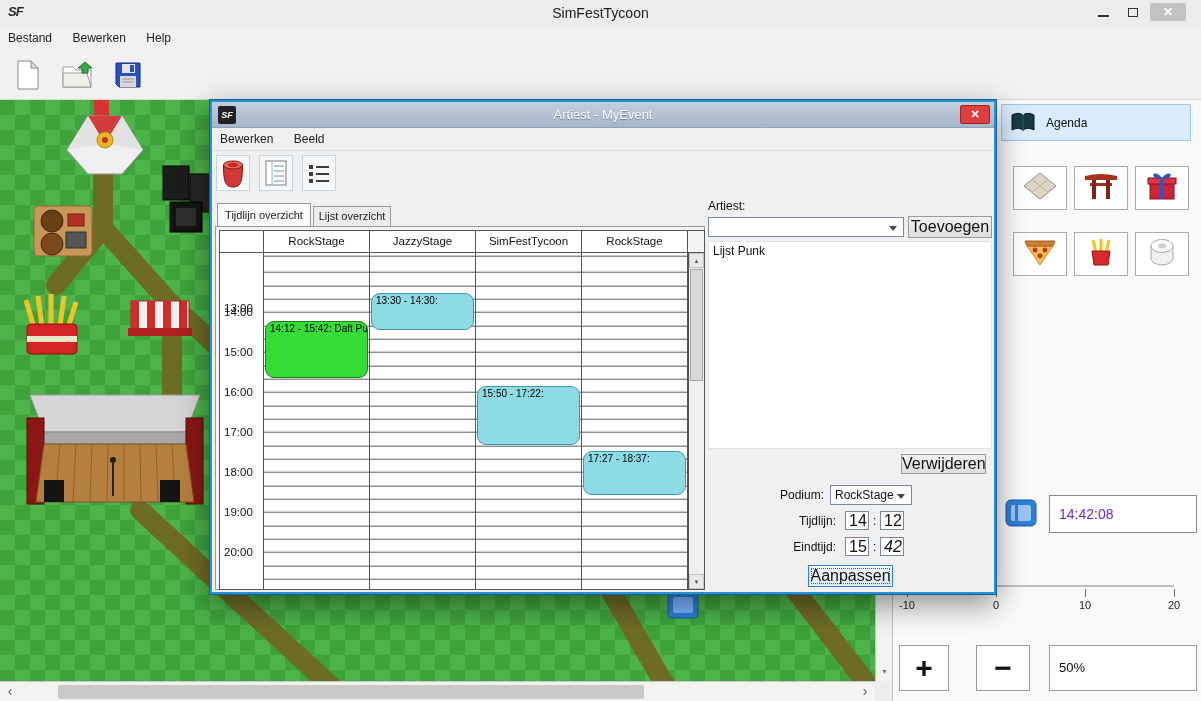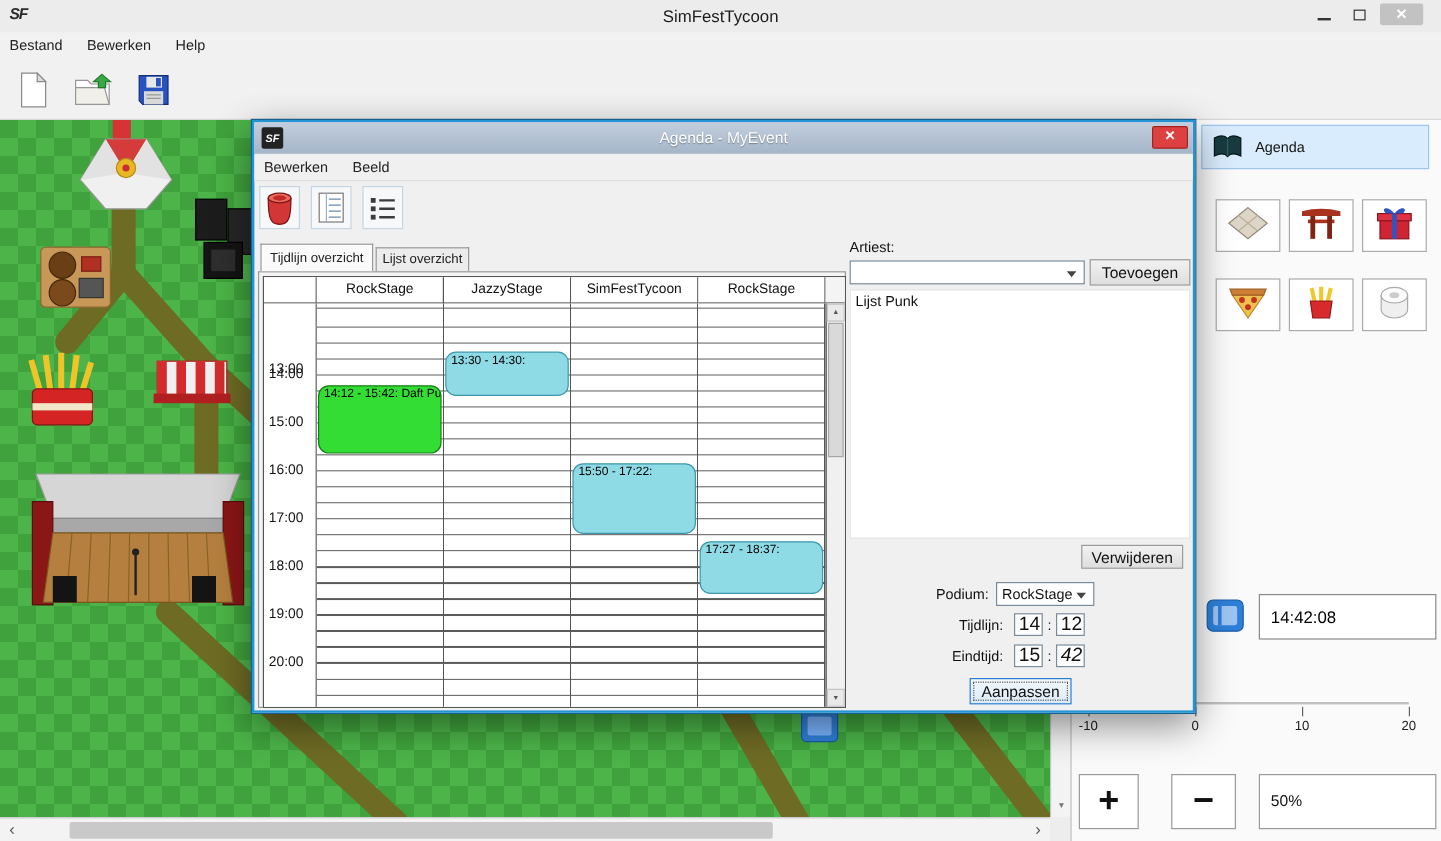--- a/index.html
+++ b/index.html
@@ -36,21 +36,21 @@
   .scroll-corner{position:absolute;left:875px;top:681px;width:17px;height:20px;background:#ededed}
 
   
   .side-panel{position:absolute;left:892px;top:100px;width:309px;height:601px;background:#fafafa;border-left:1px solid #bdbdbd;z-index:1}
   .agenda-row{position:absolute;left:108px;top:4px;width:190px;height:37px;background:var(--agenda-highlight,#d9ecfd);border:1px solid #9fc6ec;display:flex;align-items:center}
   .agenda-row .book{margin-left:8px;display:flex}
   .agenda-row .agenda-text{margin-left:10px;font-size:12px;color:#111}
   .shop-grid{position:absolute;left:120px;top:66px;width:186px;display:flex;flex-wrap:wrap;column-gap:7px;row-gap:22px}
   .shop-cell{width:54px;height:44px;background:#fff;border:1px solid #ababab;display:flex;align-items:center;justify-content:center}
   .clock-icon{position:absolute;left:110px;top:397px;width:36px;height:32px;display:flex;align-items:center;justify-content:center}
-  .clock-box{position:absolute;left:156px;top:395px;width:148px;height:38px;background:#fff;border:1px solid #8a8a8a;font-size:14px;line-height:36px;padding-left:9px;color:#000000}
+  .clock-box{position:absolute;left:156px;top:395px;width:148px;height:38px;background:#fff;border:1px solid #8a8a8a;font-size:14px;line-height:36px;padding-left:9px;color:#6d28d9}
   .slider{position:absolute;left:14px;top:484px;width:268px;height:32px}
   .slider-track{position:absolute;left:0;top:1px;width:267px;height:2px;background:#bfbfbf}
   .tick{position:absolute;top:5px;width:1px;height:8px;background:#666}
   .tick-label{position:absolute;top:15px;width:28px;text-align:center;font-size:11px;color:#222}
   .zoom-btn{position:absolute;background:#fff;border:1px solid #9a9a9a;font-size:30px;font-weight:bold;color:#111;line-height:40px;text-align:center;font-family:"Liberation Sans",sans-serif}
   .zoom-btn.plus{left:6px;top:545px;width:50px;height:46px}
   .zoom-btn.minus{left:83px;top:545px;width:54px;height:46px}
   .zoom-box{position:absolute;left:156px;top:545px;width:148px;height:46px;background:#fff;border:1px solid #9a9a9a;font-size:13px;line-height:44px;padding-left:9px;color:#111}
 
   
@@ -86,21 +86,21 @@
   .ss-arrow{position:absolute;left:0;width:15px;height:15px;background:#e9e9e9;border:1px solid #c4c4c4;font-size:6px;color:#555;text-align:center;line-height:14px}
   .ss-arrow.up{top:0}
   .ss-arrow.down{bottom:0}
   .ss-thumb{position:absolute;left:1px;top:16px;width:13px;height:112px;background:#d9d9d9;border:1px solid #a8a8a8}
 
   .artiest-label{position:absolute;left:496px;top:97px;font-size:12px;color:#111}
   .combo{position:absolute;background:#fff;border:1px solid #7a8a99;font-size:12px;color:#111}
   .artist-combo{left:496px;top:115px;width:196px;height:20px}
   .combo-arrow{position:absolute;right:6px;top:8px;width:0;height:0;border-left:4px solid transparent;border-right:4px solid transparent;border-top:5px solid #444}
   .combo .combo-value{position:absolute;left:4px;top:2px;white-space:nowrap}
-  .btn{position:absolute;background:linear-gradient(#f2f2f2,#dedede);border:1px solid #9a9a9a;font-size:13px;color:#111;text-align:center;font-family:"Liberation Sans",sans-serif}
+  .btn{position:absolute;background:linear-gradient(#f2f2f2,#dedede);border:1px solid #9a9a9a;font-size:16px;color:#111;text-align:center;font-family:"Liberation Sans",sans-serif}
   .btn.toevoegen{left:696px;top:114px;width:84px;height:22px}
   .artist-list{position:absolute;left:496px;top:139px;width:284px;height:208px;background:#fff;border:1px solid #e2e2e2;overflow:hidden}
   .artist-item{font-size:12px;color:#111;padding:2px 4px}
   .btn.verwijderen{left:689px;top:352px;width:85px;height:20px}
   .form-label{position:absolute;font-size:12px;color:#111;text-align:right}
   .podium-label{left:520px;top:386px;width:92px}
   .podium-combo{left:618px;top:383px;width:82px;height:20px}
   .begin-label{left:520px;top:412px;width:104px}
   .eind-label{left:520px;top:438px;width:104px}
   .time-field{position:absolute;width:24px;height:19px;border:1px solid #7a8a99;background:#fff;font-size:16px;font-family:"Liberation Sans",sans-serif;padding-left:3px;color:#111}
@@ -333,21 +333,21 @@
         </div>
     </div>
     <button class="zoom-btn plus">+</button>
     <button class="zoom-btn minus">−</button>
     <div class="zoom-box">50%</div>
   </div>
 
   <div class="dialog">
     <div class="dlg-titlebar">
       <span class="dlg-logo">SF</span>
-      <span class="dlg-title">Agenda - MyEvent</span>
+      <span class="dlg-title">Artiest - MyEvent</span>
       <span class="dlg-close">✕</span>
     </div>
     <div class="dlg-menubar">
       <span class="menu-item">Bewerken</span>
       <span class="menu-item">Beeld</span>
     </div>
     <div class="dlg-toolbar">
       <button class="dlg-tool">
         <svg width="26" height="30" viewBox="0 0 26 30">
             <path d="M3.5 7 C3.5 24 5.5 29 13 29 C20.5 29 22.5 24 22.5 7" fill="#d23636" stroke="#7e1414"></path>

